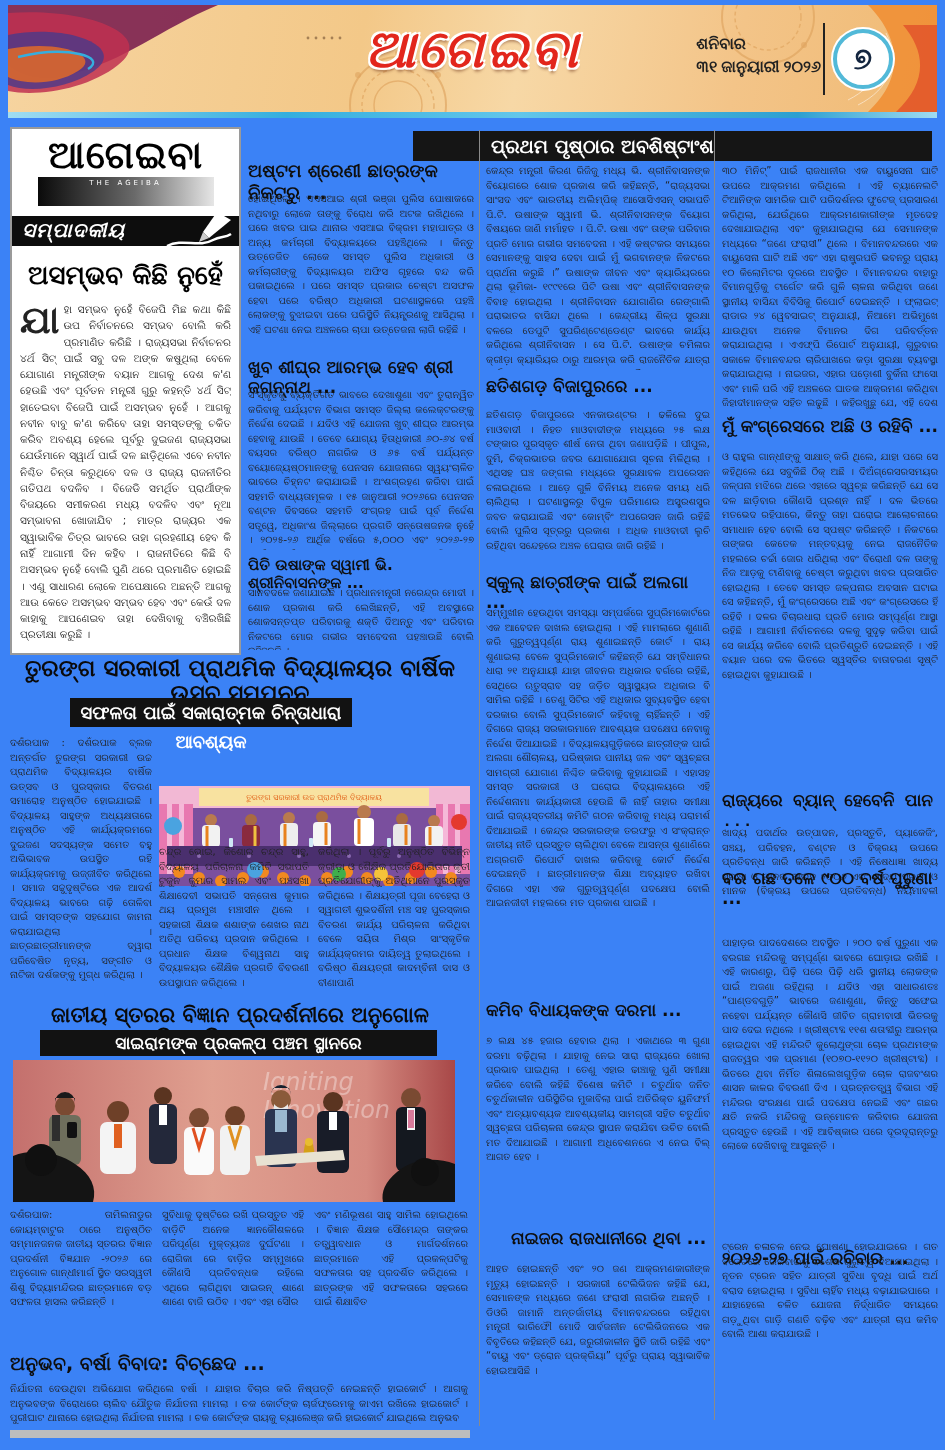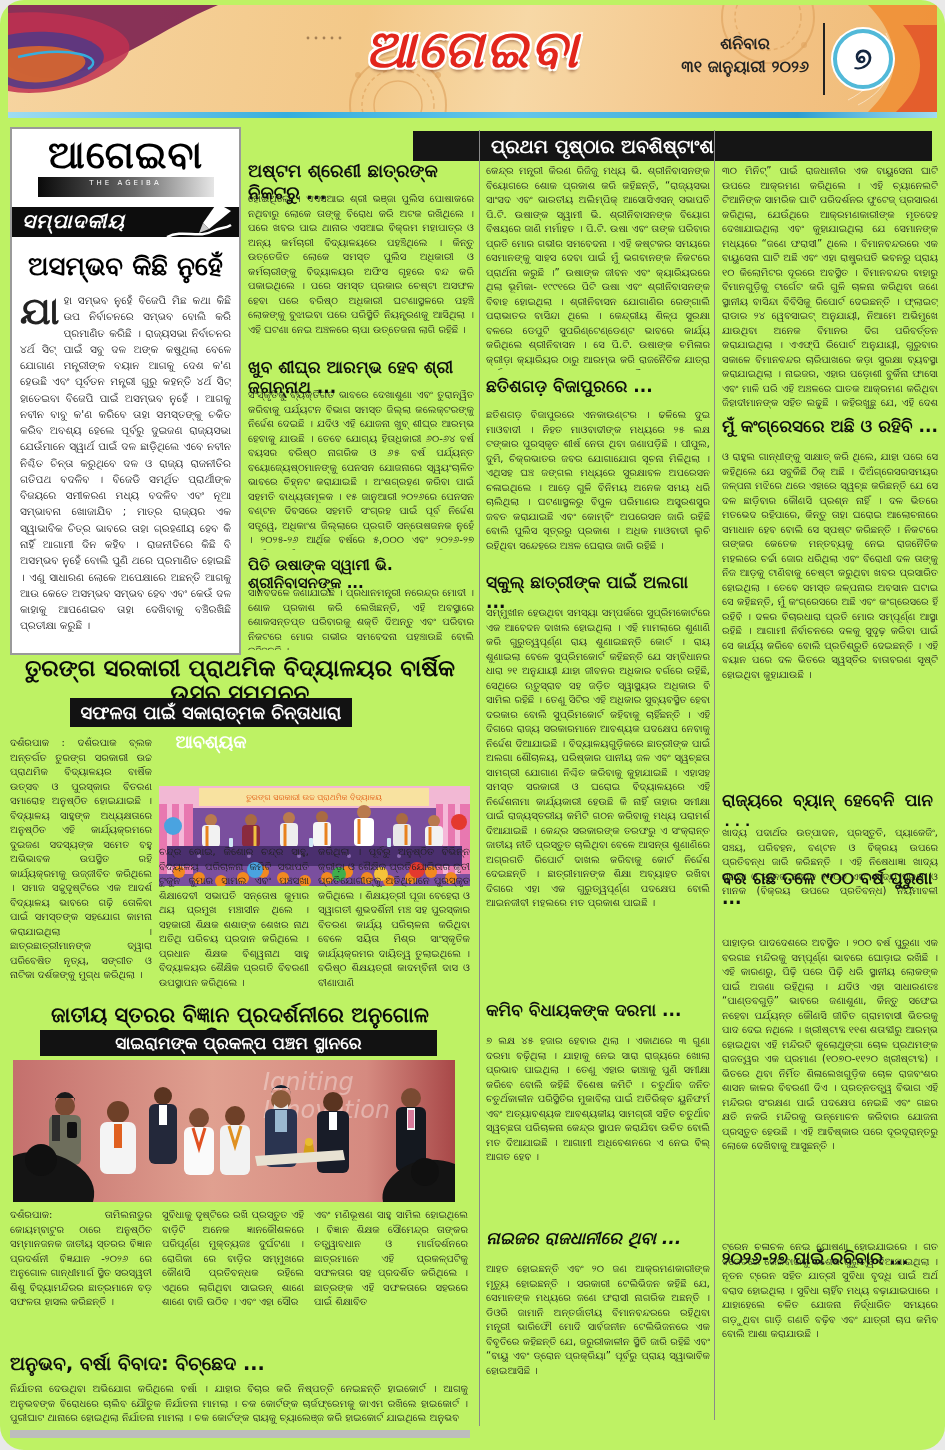--- a/index.html
+++ b/index.html
@@ -1,38 +1,38 @@
 <!DOCTYPE html>
 <html lang="or"><head>
 <meta charset="utf-8">
 <style>
   html,body{margin:0;padding:0;background:#e9e9e9;}
-  .page{position:relative;width:945px;height:1450px;background:#bef264;overflow:hidden;
-        font-family:"DejaVu Sans",sans-serif;color:#1a1a1a;border-radius:24px;}
+  .page{position:relative;width:945px;height:1450px;background:#3b82f6;overflow:hidden;
+        font-family:"DejaVu Sans",sans-serif;color:#1a1a1a;}
   
   .banner{position:absolute;left:8px;top:5px;width:929px;height:107px;overflow:hidden;
           background:linear-gradient(100deg,#f6d4a0 0%,#f3c888 38%,#f7d8a6 55%,#f3c488 78%,#f0ba74 100%);}
   .banner svg{position:absolute;left:0;top:0;}
   .masthead{position:absolute;left:0;right:0;top:14px;text-align:center;
             font-size:52px;font-weight:bold;font-style:italic;color:#e2261c;letter-spacing:2px;
             text-shadow:-2px -2px 0 #fff,2px -2px 0 #fff,-2px 2px 0 #fff,2px 2px 0 #fff,0 4px 3px rgba(90,30,10,.45);}
-  .date-block{position:absolute;right:128px;top:28px;text-align:center;color:#222;font-weight:bold;}
+  .date-block{position:absolute;right:116px;top:28px;text-align:left;color:#222;font-weight:bold;font-family:Liberation Serif, serif;}
   .date-day{font-size:16px;line-height:22px;}
   .date-date{font-size:16px;line-height:24px;}
   .date-divider{position:absolute;right:112px;top:18px;width:2px;height:72px;background:#222;}
   .page-circle{position:absolute;right:44px;top:24px;width:52px;height:52px;border-radius:50%;
                background:#fff;border:4px solid #52b9d8;display:flex;align-items:center;justify-content:center;
                font-size:30px;font-weight:bold;color:#13253f;box-shadow:0 0 0 2px #fff;}
   .blue-strip{position:absolute;left:8px;top:112px;width:929px;height:6px;
               background:linear-gradient(90deg,#9fdcf2,#35aede 30%,#63c6ea 55%,#2d9fd0 85%,#9fdcf2);}
   
   .edit-box{position:absolute;left:10px;top:127px;width:231px;height:528px;border:2px solid #9a9a9a;
             box-sizing:border-box;background:#fff;}
   .edit-logo{margin-top:6px;text-align:center;font-size:38px;font-weight:900;color:#000;letter-spacing:1px;line-height:40px;}
-  .edit-logo-bar{margin:2px auto 0;width:176px;height:20px;
+  .edit-logo-bar{margin:2px auto 0;width:176px;height:29px;
                  background:linear-gradient(90deg,#0a0a0a,#6a6a6a 55%,#e6e6e6);
                  color:#fff;font-size:7px;letter-spacing:3px;text-align:center;line-height:13px;}
   .edit-black-bar{position:relative;margin-top:10px;height:30px;background:#0d0d0d;color:#fff;}
   .edit-black-bar .lbl{position:absolute;left:10px;top:2px;font-size:20px;font-weight:bold;font-style:italic;letter-spacing:1px;}
   .edit-black-bar svg{position:absolute;right:4px;top:-8px;}
   .edit-headline{margin-top:14px;text-align:center;font-size:26px;font-weight:bold;color:#000;}
   .edit-body{margin:10px 8px 0;font-size:10.5px;line-height:1.55;text-align:justify;overflow:hidden;height:372px;color:#222;}
   .dropcap{float:left;font-size:38px;line-height:34px;font-weight:bold;padding:2px 4px 0 0;}
   
   .cont-bar{position:absolute;left:413px;top:131px;width:519px;height:30px;background:#151515;color:#fff;
@@ -129,21 +129,21 @@
 
   <div class="h-col" style="left:486px;top:376px;width:224px;">ଛତିଶଗଡ଼ ବିଜାପୁରରେ ...</div>
   <div class="btxt" style="left:486px;top:408px;width:224px;height:156px;">ଛତିଶଗଡ଼ ବିଜାପୁରରେ ଏନକାଉଣ୍ଟର । ଢଳିଲେ ଦୁଇ ମାଓବାଦୀ । ନିହତ ମାଓବାଦୀଙ୍କ ମଧ୍ୟରେ ୨୫ ଲକ୍ଷ ଟଙ୍କାର ପୁରସ୍କୃତ ଶୀର୍ଷ ନେତା ଥିବା ଜଣାପଡ଼ିଛି । ପୀପୁଲ, ଦୁମି, ଚିକ୍ରଭାତର ଜବର ଯୋଗାଯୋଗ ସୂଚନା ମିଳିଥିଲା । ଏଥିସହ ଘଞ୍ଚ ଜଙ୍ଗଲ ମଧ୍ୟରେ ସୁରକ୍ଷାବଳ ଅପରେସନ ଚଳାଇଥିଲେ । ଆଡ଼େ ଗୁଳି ବିନିମୟ ଅନେକ ସମୟ ଧରି ଚାଲିଥିଲା । ଘଟଣାସ୍ଥଳରୁ ବିପୁଳ ପରିମାଣର ଅସ୍ତ୍ରଶସ୍ତ୍ର ଜବତ କରାଯାଇଛି ଏବଂ କୋମ୍ବିଂ ଅପରେସନ ଜାରି ରହିଛି ବୋଲି ପୁଲିସ ସୂତ୍ରରୁ ପ୍ରକାଶ । ଅଧିକ ମାଓବାଦୀ ଲୁଚି ରହିଥିବା ସନ୍ଦେହରେ ଅଞ୍ଚଳ ଘେରାଉ ଜାରି ରହିଛି ।</div>
 
   <div class="h-col" style="left:486px;top:572px;width:224px;">ସ୍କୁଲ୍ ଛାତ୍ରୀଙ୍କ ପାଇଁ ଅଲଗା ...</div>
   <div class="btxt" style="left:486px;top:606px;width:224px;height:386px;">ସମ୍ମୁଖୀନ ହେଉଥିବା ସମସ୍ୟା ସମ୍ପର୍କରେ ସୁପ୍ରିମକୋର୍ଟରେ ଏକ ଆବେଦନ ଦାଖଲ ହୋଇଥିଲା । ଏହି ମାମଲାରେ ଶୁଣାଣି କରି ଗୁରୁତ୍ୱପୂର୍ଣ୍ଣ ରାୟ ଶୁଣାଇଛନ୍ତି କୋର୍ଟ ।  ରାୟ ଶୁଣାଇଲା ବେଳେ ସୁପ୍ରିମକୋର୍ଟ କହିଛନ୍ତି ଯେ ସମ୍ବିଧାନର ଧାରା ୨୧ ଅନୁଯାୟୀ ଯାହା ଜୀବନର ଅଧିକାର ବର୍ଗରେ ରହିଛି, ସେଥିରେ ଋତୁସ୍ରାବ ସହ ଜଡ଼ିତ ସ୍ୱାସ୍ଥ୍ୟର ଅଧିକାର ବି ସାମିଲ ରହିଛି । ତେଣୁ ସିଟିର ଏହି ଅଧିକାର ସୁବ୍ୟବସ୍ଥିତ ହେବା ଦରକାର ବୋଲି ସୁପ୍ରିମକୋର୍ଟ କହିବାକୁ ଚାହିଁଛନ୍ତି । ଏହି ଦିଗରେ ରାଜ୍ୟ ସରକାରମାନେ ଆବଶ୍ୟକ ପଦକ୍ଷେପ ନେବାକୁ ନିର୍ଦ୍ଦେଶ ଦିଆଯାଇଛି । ବିଦ୍ୟାଳୟଗୁଡ଼ିକରେ ଛାତ୍ରୀଙ୍କ ପାଇଁ ଅଲଗା ଶୌଚାଳୟ, ପରିଷ୍କାର ପାନୀୟ ଜଳ ଏବଂ ସ୍ୱଚ୍ଛତା ସାମଗ୍ରୀ ଯୋଗାଣ ନିଶ୍ଚିତ କରିବାକୁ କୁହାଯାଇଛି । ଏହାସହ ସମସ୍ତ ସରକାରୀ ଓ ଘରୋଇ ବିଦ୍ୟାଳୟରେ ଏହି ନିର୍ଦ୍ଦେଶନାମା କାର୍ଯ୍ୟକାରୀ ହେଉଛି କି ନାହିଁ ତାହାର ସମୀକ୍ଷା ପାଇଁ ରାଜ୍ୟସ୍ତରୀୟ କମିଟି ଗଠନ କରିବାକୁ ମଧ୍ୟ ପରାମର୍ଶ ଦିଆଯାଇଛି । କେନ୍ଦ୍ର ସରକାରଙ୍କ ତରଫରୁ ଏ ସଂକ୍ରାନ୍ତ ଜାତୀୟ ନୀତି ପ୍ରସ୍ତୁତ ଚାଲିଥିବା ବେଳେ ଆସନ୍ତା ଶୁଣାଣିରେ ଅଗ୍ରଗତି ରିପୋର୍ଟ ଦାଖଲ କରିବାକୁ କୋର୍ଟ ନିର୍ଦ୍ଦେଶ ଦେଇଛନ୍ତି । ଛାତ୍ରୀମାନଙ୍କ ଶିକ୍ଷା ଅବ୍ୟାହତ ରଖିବା ଦିଗରେ ଏହା ଏକ ଗୁରୁତ୍ୱପୂର୍ଣ୍ଣ ପଦକ୍ଷେପ ବୋଲି ଆଇନଜୀବୀ ମହଲରେ ମତ ପ୍ରକାଶ ପାଇଛି ।</div>
 
   <div class="h-col" style="left:486px;top:1000px;width:224px;">କମିବ ବିଧାୟକଙ୍କ ଦରମା ...</div>
   <div class="btxt" style="left:486px;top:1034px;width:224px;height:186px;">୭ ଲକ୍ଷ ୪୫ ହଜାର ହେବାର ଥିଲା । ଏକାଥରେ ୩ ଗୁଣା ଦରମା ବଢ଼ିଥିଲା । ଯାହାକୁ ନେଇ ସାରା ରାଜ୍ୟରେ ଖୋଲା ପ୍ରଭାବ ପାଇଥିଲା । ତେଣୁ ଏହାର ଢାଞ୍ଚାକୁ ପୁଣି ସମୀକ୍ଷା କରିବେ ବୋଲି କହିଛି ବିଶେଷ କମିଟି । ଚତୁର୍ଥାବ ଜନିତ ଚତୁର୍ଥକାଳୀନ ପରିସ୍ଥିତିର ମୁକାବିଲା ପାଇଁ ଅତିରିକ୍ତ ୟୁନିଫର୍ମ ଏବଂ ଅତ୍ୟାବଶ୍ୟକ ଆବଶ୍ୟକୀୟ ସାମଗ୍ରୀ ସହିତ ଚତୁର୍ଥାବ ସ୍ୱଚ୍ଛତା ପରିଚାଳନା କେନ୍ଦ୍ର ସ୍ଥାପନ କରାଯିବା ଉଚିତ ବୋଲି ମତ ଦିଆଯାଇଛି । ଆଗାମୀ ଅଧିବେଶନରେ ଏ ନେଇ ବିଲ୍ ଆଗତ ହେବ ।</div>
 
-  <div class="h-col" style="left:486px;top:1228px;width:224px;font-style:italic;">ନାଇଜର ରାଜଧାନୀରେ ଥିବା ...</div>
+  <div class="h-col" style="left:511px;top:1228px;width:224px;">ନାଇଜର ରାଜଧାନୀରେ ଥିବା ...</div>
   <div class="btxt" style="left:486px;top:1262px;width:224px;height:158px;">ଆହତ ହୋଇଛନ୍ତି ଏବଂ ୨୦ ଜଣ ଆକ୍ରମଣକାରୀଙ୍କ ମୃତ୍ୟୁ ହୋଇଛନ୍ତି । ସରକାରୀ ଟେଲିଭିଜନ କହିଛି ଯେ, ସେମାନଙ୍କ ମଧ୍ୟରେ ଜଣେ ଫରାସୀ ନାଗରିକ ଅଛନ୍ତି । ଡିଓରି ଜାମାନି ଅନ୍ତର୍ଜାତୀୟ ବିମାନବନ୍ଦରରେ ରହିଥିବା ମନ୍ତ୍ରୀ ଭାରିଫୌ ମୋଦି ସାର୍ବଜନୀନ ଟେଲିଭିଜନରେ ଏକ ବିବୃତିରେ କହିଛନ୍ତି ଯେ, ଜରୁରୀକାଳୀନ ସ୍ଥିତି ଜାରି ରହିଛି ଏବଂ “ବାୟୁ ଏବଂ ଡ୍ରୋନ ପ୍ରକ୍ରିୟା” ପୂର୍ବରୁ ପ୍ରାୟ ସ୍ୱାଭାବିକ ହୋଇଆସିଛି ।</div>
 
   <div class="btxt" style="left:722px;top:164px;width:216px;height:246px;">୩୦ ମିନିଟ୍” ପାଇଁ ରାଜଧାନୀର ଏକ ବାୟୁସେନା ଘାଟି ଉପରେ ଆକ୍ରମଣ କରିଥିଲେ । ଏହି ଚ୍ୟାନେଲଟି ଟିଆନିଙ୍କ ସାମରିକ ଘାଟି ପରିଦର୍ଶନର ଫୁଟେଜ୍ ପ୍ରସାରଣ କରିଥିଲା, ଯେଉଁଥିରେ ଆକ୍ରମଣକାରୀଙ୍କ ମୃତଦେହ ଦେଖାଯାଇଥିଲା ଏବଂ କୁହାଯାଇଥିଲା ଯେ ସେମାନଙ୍କ ମଧ୍ୟରେ “ଜଣେ ଫରାସୀ” ଥିଲେ । ବିମାନବନ୍ଦରରେ ଏକ ବାୟୁସେନା ଘାଟି ଅଛି ଏବଂ ଏହା ରାଷ୍ଟ୍ରପତି ଭବନରୁ ପ୍ରାୟ ୧୦ କିଲୋମିଟର ଦୂରରେ ଅବସ୍ଥିତ । ବିମାନବନ୍ଦର ବାହାରୁ ବିମାନଗୁଡ଼ିକୁ ଟାର୍ଗେଟ କରି ଗୁଳି ଚାଳନା କରିଥିବା ଜଣେ ସ୍ଥାନୀୟ ବାସିନ୍ଦା ବିବିସିକୁ ରିପୋର୍ଟ ଦେଇଛନ୍ତି । ଫ୍ଲାଇଟ୍ ରାଡାର ୨୪ ୱେବସାଇଟ୍ ଅନୁଯାୟୀ, ନିଆମେ ଅଭିମୁଖେ ଯାଉଥିବା ଅନେକ ବିମାନର ଦିଗ ପରିବର୍ତ୍ତନ କରାଯାଇଥିଲା । ଏଏଫ୍‌ପି ରିପୋର୍ଟ ଅନୁଯାୟୀ, ଗୁରୁବାର ସକାଳେ ବିମାନବନ୍ଦର ଚାରିପାଖରେ କଡ଼ା ସୁରକ୍ଷା ବ୍ୟବସ୍ଥା କରାଯାଇଥିଲା । ନାଇଜର, ଏହାର ପଡ଼ୋଶୀ ବୁର୍କିନା ଫାସୋ ଏବଂ ମାଳି ପରି ଏହି ଅଞ୍ଚଳରେ ଘାତକ ଆକ୍ରମଣ କରିଥିବା ଜିହାଦୀମାନଙ୍କ ସହିତ ଲଢୁଛି । କହିରଖୁଛୁ ଯେ, ଏହି ଦେଶ ୟୁରାନିୟମର ଏକ ପ୍ରମୁଖ ଉତ୍ପାଦ । ସାମରିକ ସରକାର ଦେଶର ୟୁରାନିୟମ୍ ଖଣିକୁ ଜାତୀୟକରଣ କରିବା ପରେ ଫ୍ରାନ୍ସ ସହିତ ସମାଧାନ ହୋଇନଥିବା ଆଇନଗତ ଏବଂ କୂଟନୈତିକ ଜଟିଳତା ମଧ୍ୟରେ ରପ୍ତାନି ପାଇଁ ଉଦ୍ଦିଷ୍ଟ ଏକ ବିଶାଳ ୟୁରାନିୟମ୍ ଯୋଗାଣ ବିମାନବନ୍ଦରରେ ଅଟକି ରହିଛି ।</div>
 
   <div class="h-col" style="left:722px;top:416px;width:216px;">ମୁଁ କଂଗ୍ରେସରେ ଅଛି ଓ ରହିବି ...</div>
   <div class="btxt" style="left:722px;top:450px;width:216px;height:336px;">ଓ ରାହୁଲ ଗାନ୍ଧୀଙ୍କୁ ସାକ୍ଷାତ୍ କରି ଥିଲେ, ଯାହା ପରେ ସେ କହିଥିଲେ ଯେ ସବୁକିଛି ଠିକ୍ ଅଛି ।  ଦିଅଁଗ୍ରେସରସମୟର ଜଳ୍ପନା ମଝିରେ ଥରେ ଏହାରେ ସ୍ୱଚ୍ଛ କରିଛନ୍ତି ଯେ ସେ ଦଳ ଛାଡ଼ିବାର କୌଣସି ପ୍ରଶ୍ନ ନାହିଁ । ଦଳ ଭିତରେ ମତଭେଦ ରହିପାରେ, କିନ୍ତୁ ତାହା ଘରୋଇ ଆଲୋଚନାରେ ସମାଧାନ ହେବ ବୋଲି ସେ ସ୍ପଷ୍ଟ କରିଛନ୍ତି । ନିକଟରେ ତାଙ୍କର କେତେକ ମନ୍ତବ୍ୟକୁ ନେଇ ରାଜନୈତିକ ମହଲରେ ଚର୍ଚ୍ଚା ଜୋର ଧରିଥିଲା ଏବଂ ବିରୋଧୀ ଦଳ ତାଙ୍କୁ ନିଜ ଆଡ଼କୁ ଟାଣିବାକୁ ଚେଷ୍ଟା କରୁଥିବା ଖବର ପ୍ରସାରିତ ହୋଇଥିଲା । ତେବେ ସମସ୍ତ ଜଳ୍ପନାର ଅବସାନ ଘଟାଇ ସେ କହିଛନ୍ତି, ମୁଁ କଂଗ୍ରେସରେ ଅଛି ଏବଂ କଂଗ୍ରେସରେ ହିଁ ରହିବି । ଦଳର ବିଚାରଧାରା ପ୍ରତି ମୋର ସମ୍ପୂର୍ଣ୍ଣ ଆସ୍ଥା ରହିଛି । ଆଗାମୀ ନିର୍ବାଚନରେ ଦଳକୁ ସୁଦୃଢ଼ କରିବା ପାଇଁ ସେ କାର୍ଯ୍ୟ କରିବେ ବୋଲି ପ୍ରତିଶ୍ରୁତି ଦେଇଛନ୍ତି । ଏହି ବୟାନ ପରେ ଦଳ ଭିତରେ ସ୍ୱସ୍ତିର ବାତାବରଣ ସୃଷ୍ଟି ହୋଇଥିବା କୁହାଯାଉଛି ।</div>
 
   <div class="h-col" style="left:722px;top:792px;width:216px;font-family:Liberation Mono, monospace;">ରାଜ୍ୟରେ ବ୍ୟାନ୍ ହେବେନି ପାନ ...</div>
   <div class="btxt" style="left:722px;top:826px;width:216px;height:70px;">ଖାଦ୍ୟ ପଦାର୍ଥର ଉତ୍ପାଦନ, ପ୍ରସ୍ତୁତି, ପ୍ୟାକେଜିଂ, ସଞ୍ଚୟ, ପରିବହନ, ବଣ୍ଟନ ଓ ବିକ୍ରୟ ଉପରେ ପ୍ରତିବନ୍ଧ ଜାରି କରିଛନ୍ତି । ଏହି ନିଷେଧାଜ୍ଞା ଖାଦ୍ୟ ସୁରକ୍ଷା ଓ ମାନକ ଆଇନ ୨୦୦୬ ଏବଂ ଖାଦ୍ୟ ସୁରକ୍ଷା ଓ ମାନକ (ବିକ୍ରୟ ଉପରେ ପ୍ରତିବନ୍ଧ) ନିୟମାବଳୀ ଅନୁସାରେ ଜାରି ହୋଇଛି ।</div>
 

